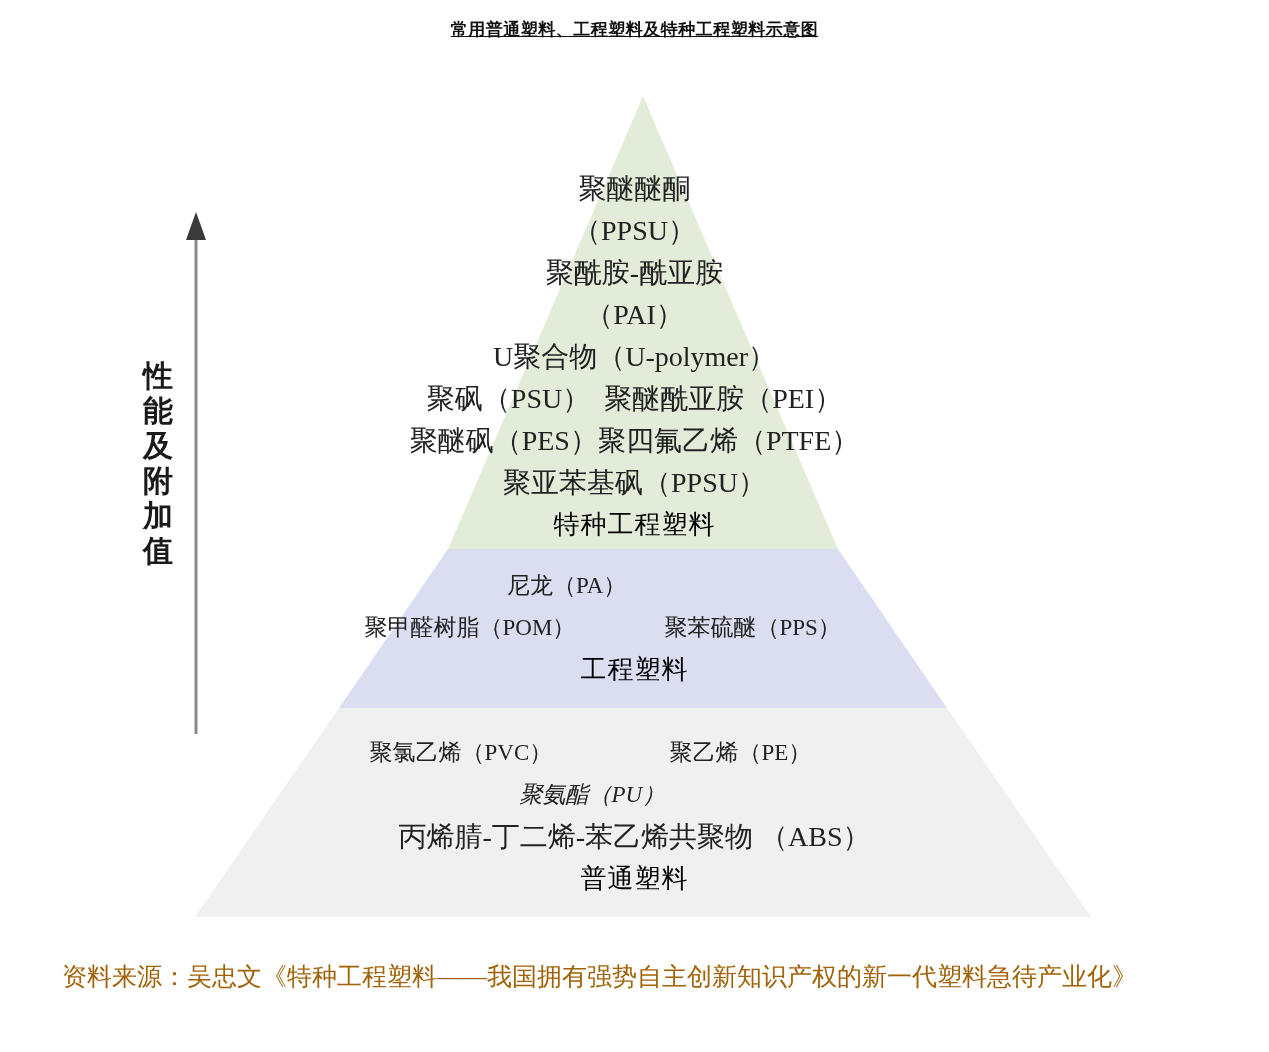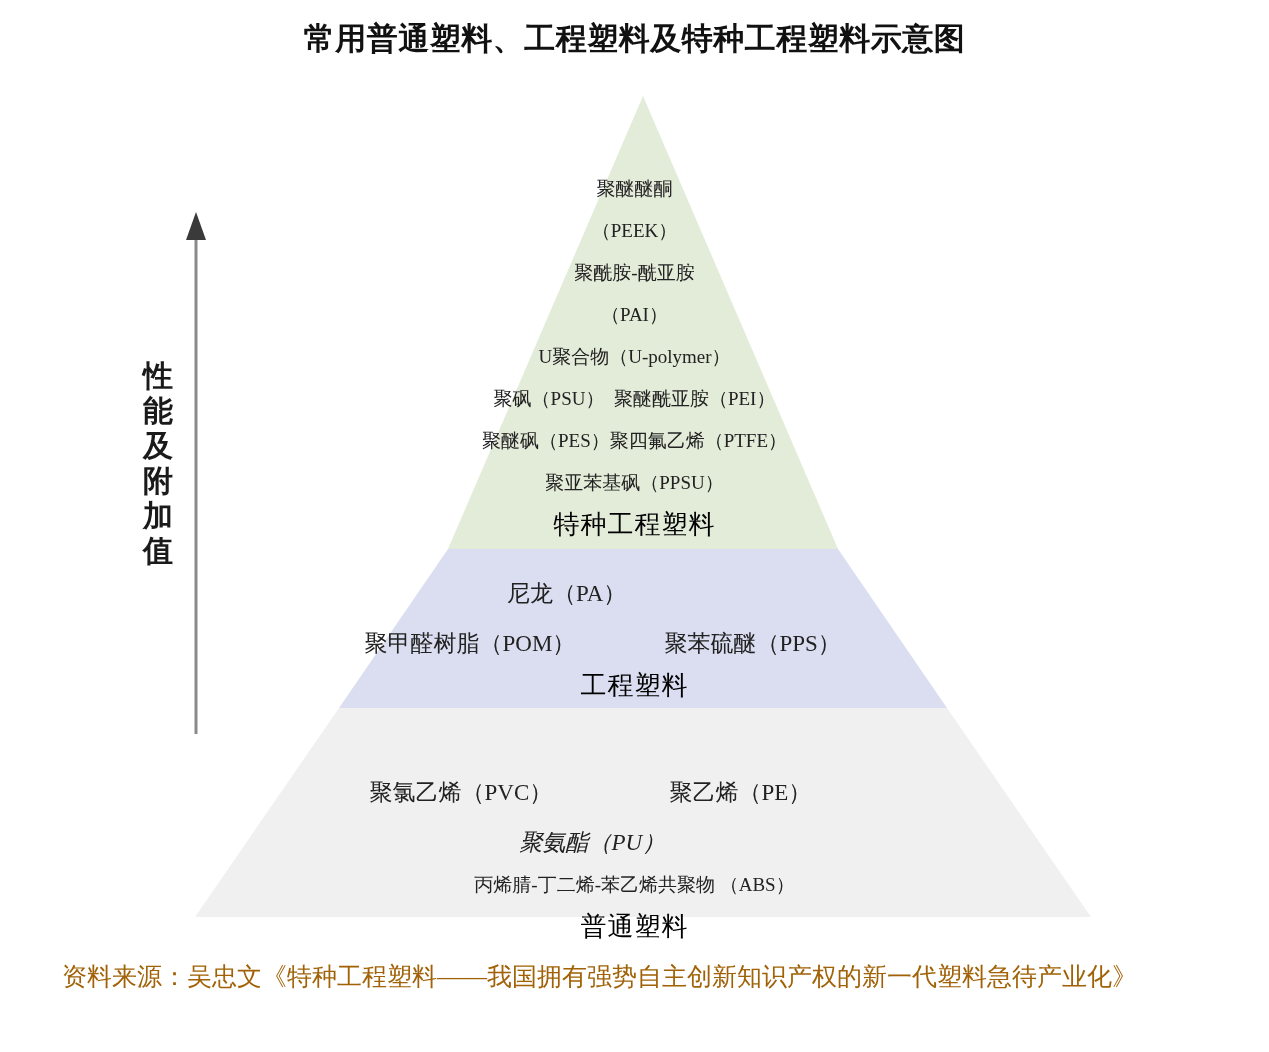--- a/index.html
+++ b/index.html
@@ -16,25 +16,26 @@
     overflow: hidden;
   }
 
   
   #chart-title {
     position: absolute;
     top: 18px;
     left: 0;
     width: 1269px;
     text-align: center;
-    font-size: 31px;
+    font-size: 17px;
     font-weight: bold;
     letter-spacing: 0.5px;
     font-family: "Liberation Sans", "DejaVu Sans", sans-serif;
     color: #111111;
+    text-decoration: underline;
   }
 
   
   #axis-group {
     position: absolute;
     left: 0;
     top: 0;
     width: 260px;
     height: 1052px;
     padding-left: 34px;
@@ -71,46 +72,45 @@
   #pyramid svg { display: block; }
 
   
   .tier-text {
     position: absolute;
     width: 1269px;
     text-align: center;
     font-family: "Liberation Serif", "DejaVu Serif", serif;
   }
   .tier-line {
-    font-size: 19px;
+    font-size: 28px;
     line-height: 42px;
     color: #222222;
     white-space: pre;
   }
   .tier-name {
     font-size: 26px;
     font-weight: normal;
     line-height: 40px;
     color: #000000;
     font-family: "Liberation Sans", "DejaVu Sans", sans-serif;
     letter-spacing: 1px;
   }
 
   #tier-special { top: 168px; }
   #tier-engineering { top: 565px; }
-  #tier-general { top: 764px; }
+  #tier-general { top: 732px; }
 
   
   .two-col {
     display: flex;
     justify-content: center;
     font-size: 23px;
     line-height: 42px;
     color: #222222;
-    margin-top: 8px;
   }
   .two-col .col {
     width: 255px;
     text-align: left;
   }
   .two-col .col.right { width: 255px; }
 
   
   #source-note {
     position: absolute;
@@ -143,21 +143,21 @@
 <div id="axis-group">
   <svg id="axis-arrow-svg" width="52" height="530" viewBox="0 0 52 530">
     <line x1="26" y1="24" x2="26" y2="524" stroke="#8a8a8a" stroke-width="3"></line>
     <polygon points="26,2 16,30 36,30" fill="#3a3a3a"></polygon>
   </svg>
   <div id="axis-label">性能及附加值</div>
 </div>
 
 <div class="tier-text" id="tier-special">
   <div class="tier-line">聚醚醚酮</div>
-  <div class="tier-line">（PEEK）</div>
+  <div class="tier-line">（PPSU）</div>
   <div class="tier-line">聚酰胺-酰亚胺</div>
   <div class="tier-line">（PAI）</div>
   <div class="tier-line">U聚合物（U-polymer）</div>
   <div class="tier-line">聚砜（PSU）  聚醚酰亚胺（PEI）</div>
   <div class="tier-line">聚醚砜（PES）聚四氟乙烯（PTFE）</div>
   <div class="tier-line">聚亚苯基砜（PPSU）</div>
   <div class="tier-name">特种工程塑料</div>
 </div>
 
 <div class="tier-text" id="tier-engineering">

